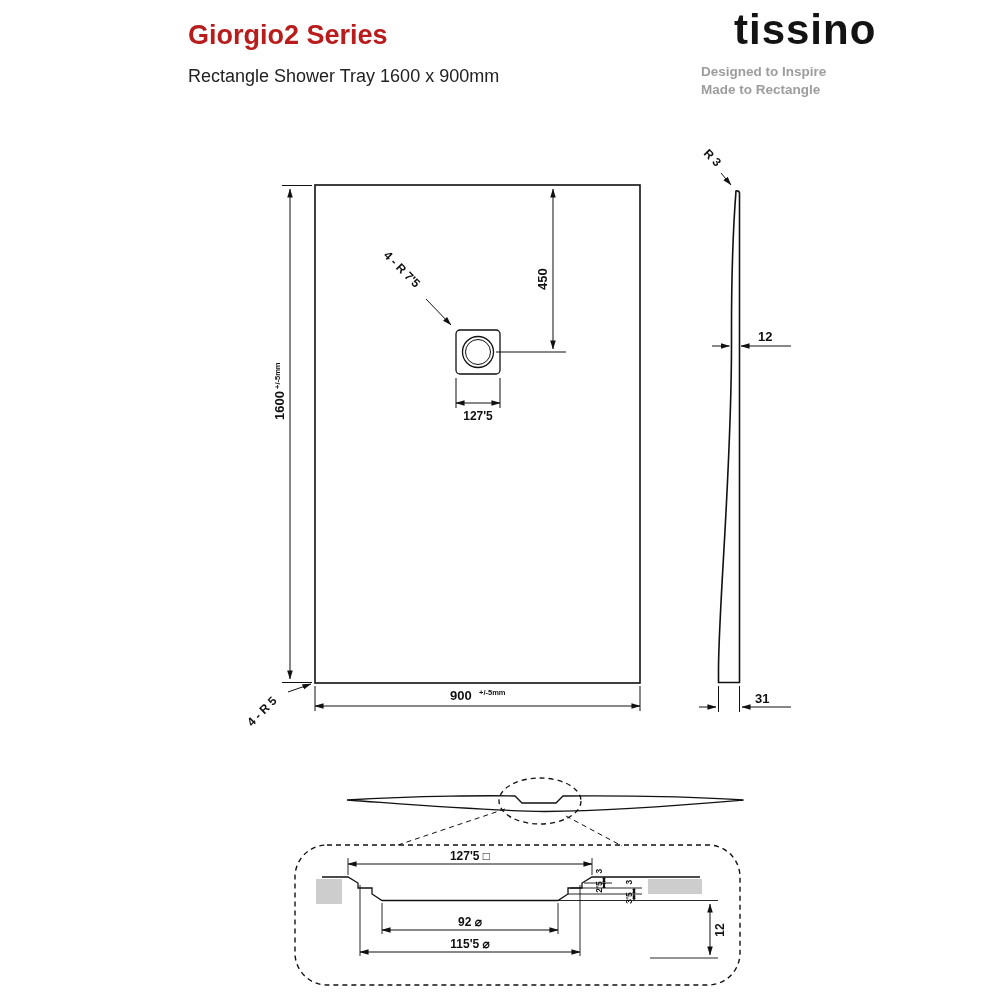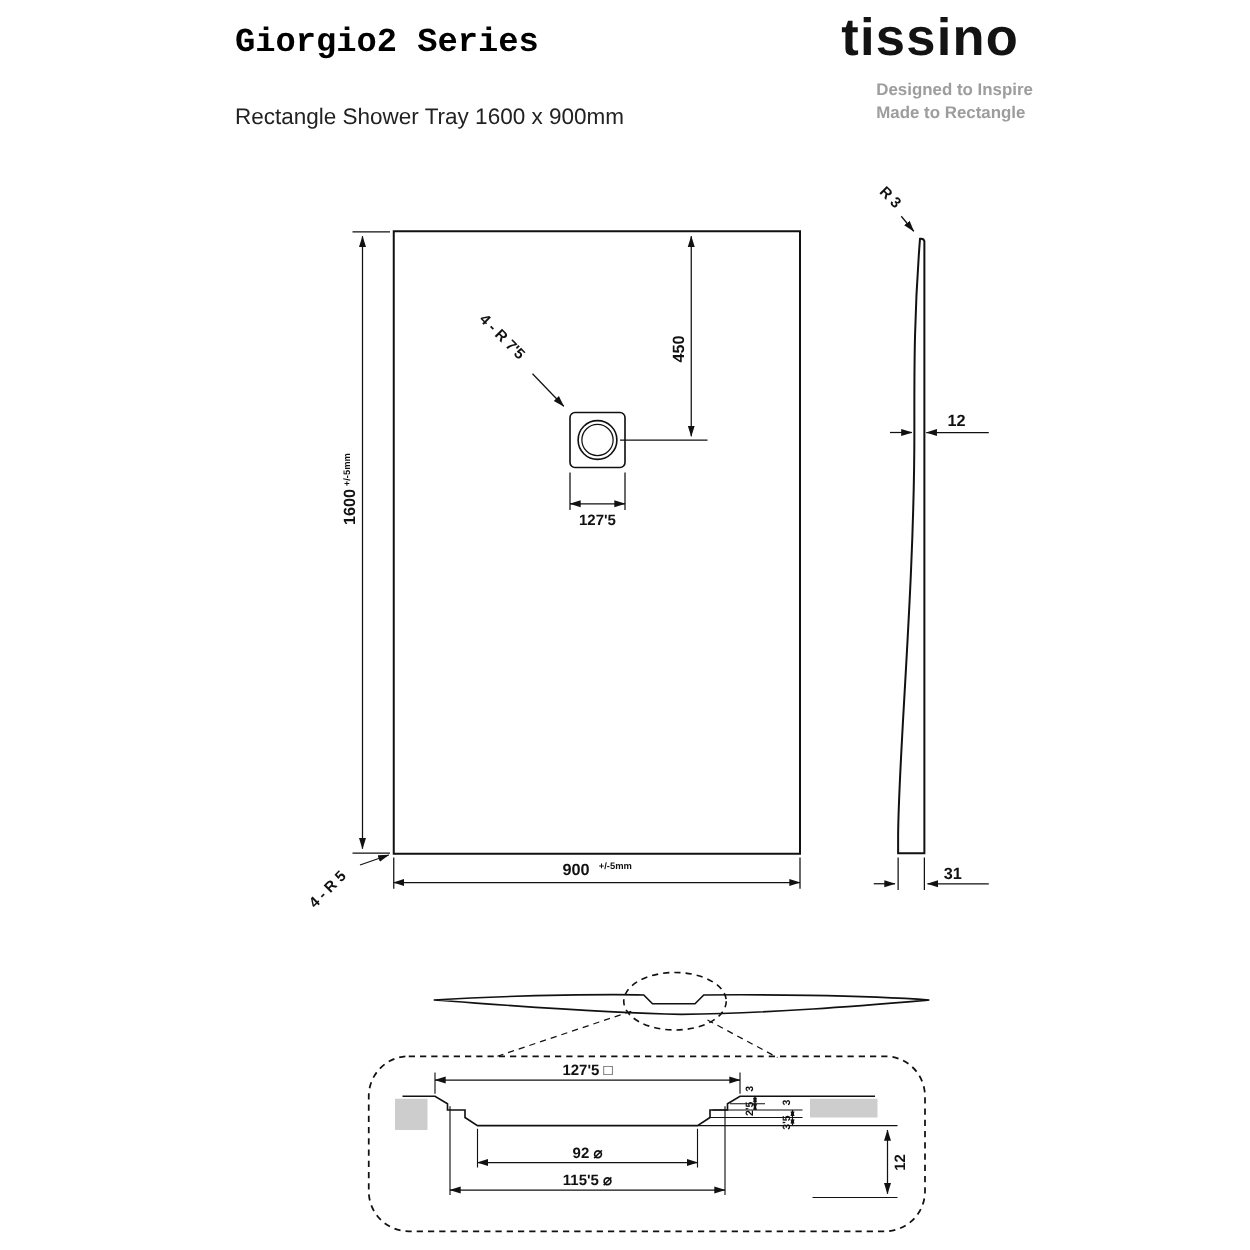--- a/index.html
+++ b/index.html
@@ -1,20 +1,20 @@
 <!DOCTYPE html>
 <html><head>
 <meta charset="utf-8">
 <style>
   html,body{margin:0;padding:0;background:#fff;}
   .page{position:relative;width:1000px;height:1000px;background:#ffffff;
         font-family:"Liberation Sans",sans-serif;color:#111;overflow:hidden;}
-  .hdr-title{position:absolute;left:188px;top:20px;font-size:27px;font-weight:700;color:#000000;font-family:Liberation Mono, monospace;}
-  .hdr-sub{position:absolute;left:188px;top:66px;font-size:18px;font-weight:400;color:#222;margin-top:17px;}
-  .logo{position:absolute;left:673px;top:6px;font-size:42px;font-weight:700;letter-spacing:1px;color:#131313;}
+  .hdr-title{position:absolute;left:188px;top:20px;font-size:27px;font-weight:700;color:#b91c1c;}
+  .hdr-sub{position:absolute;left:188px;top:66px;font-size:18px;font-weight:400;color:#222;}
+  .logo{position:absolute;left:734px;top:6px;font-size:42px;font-weight:700;letter-spacing:1px;color:#131313;}
   .tagline{position:absolute;left:701px;top:63px;font-size:13.5px;font-weight:700;line-height:1.35;color:#9d9d9d;}
   svg{position:absolute;left:0;top:0;}
   svg text{font-family:"Liberation Sans",sans-serif;fill:#111;}
   .dim{font-size:13px;font-weight:700;}
   .dim-sm{font-size:12px;font-weight:700;}
   .tol{font-size:7.5px;font-weight:700;}
   .tiny{font-size:8.5px;font-weight:700;}
   .ln{stroke:#111;stroke-width:1.6;fill:none;}
   .md{stroke:#111;stroke-width:1.3;fill:none;}
   .thin{stroke:#111;stroke-width:1;fill:none;}

